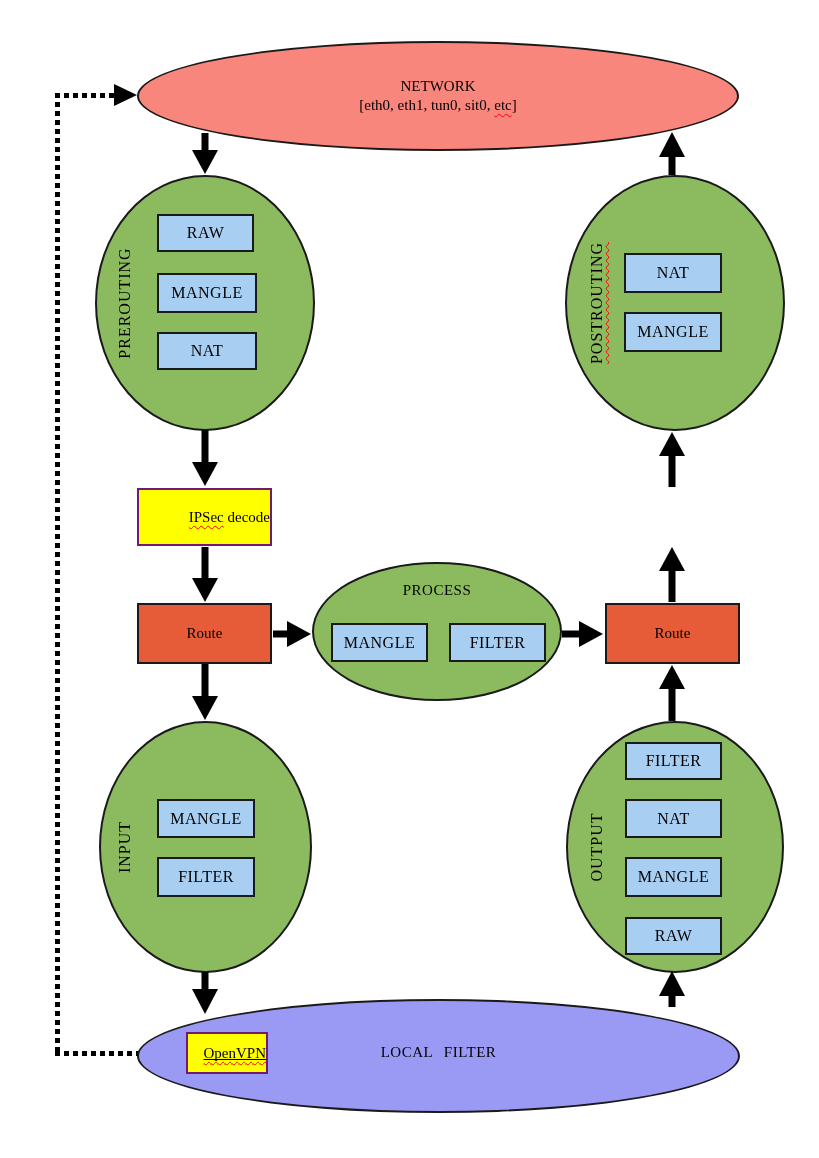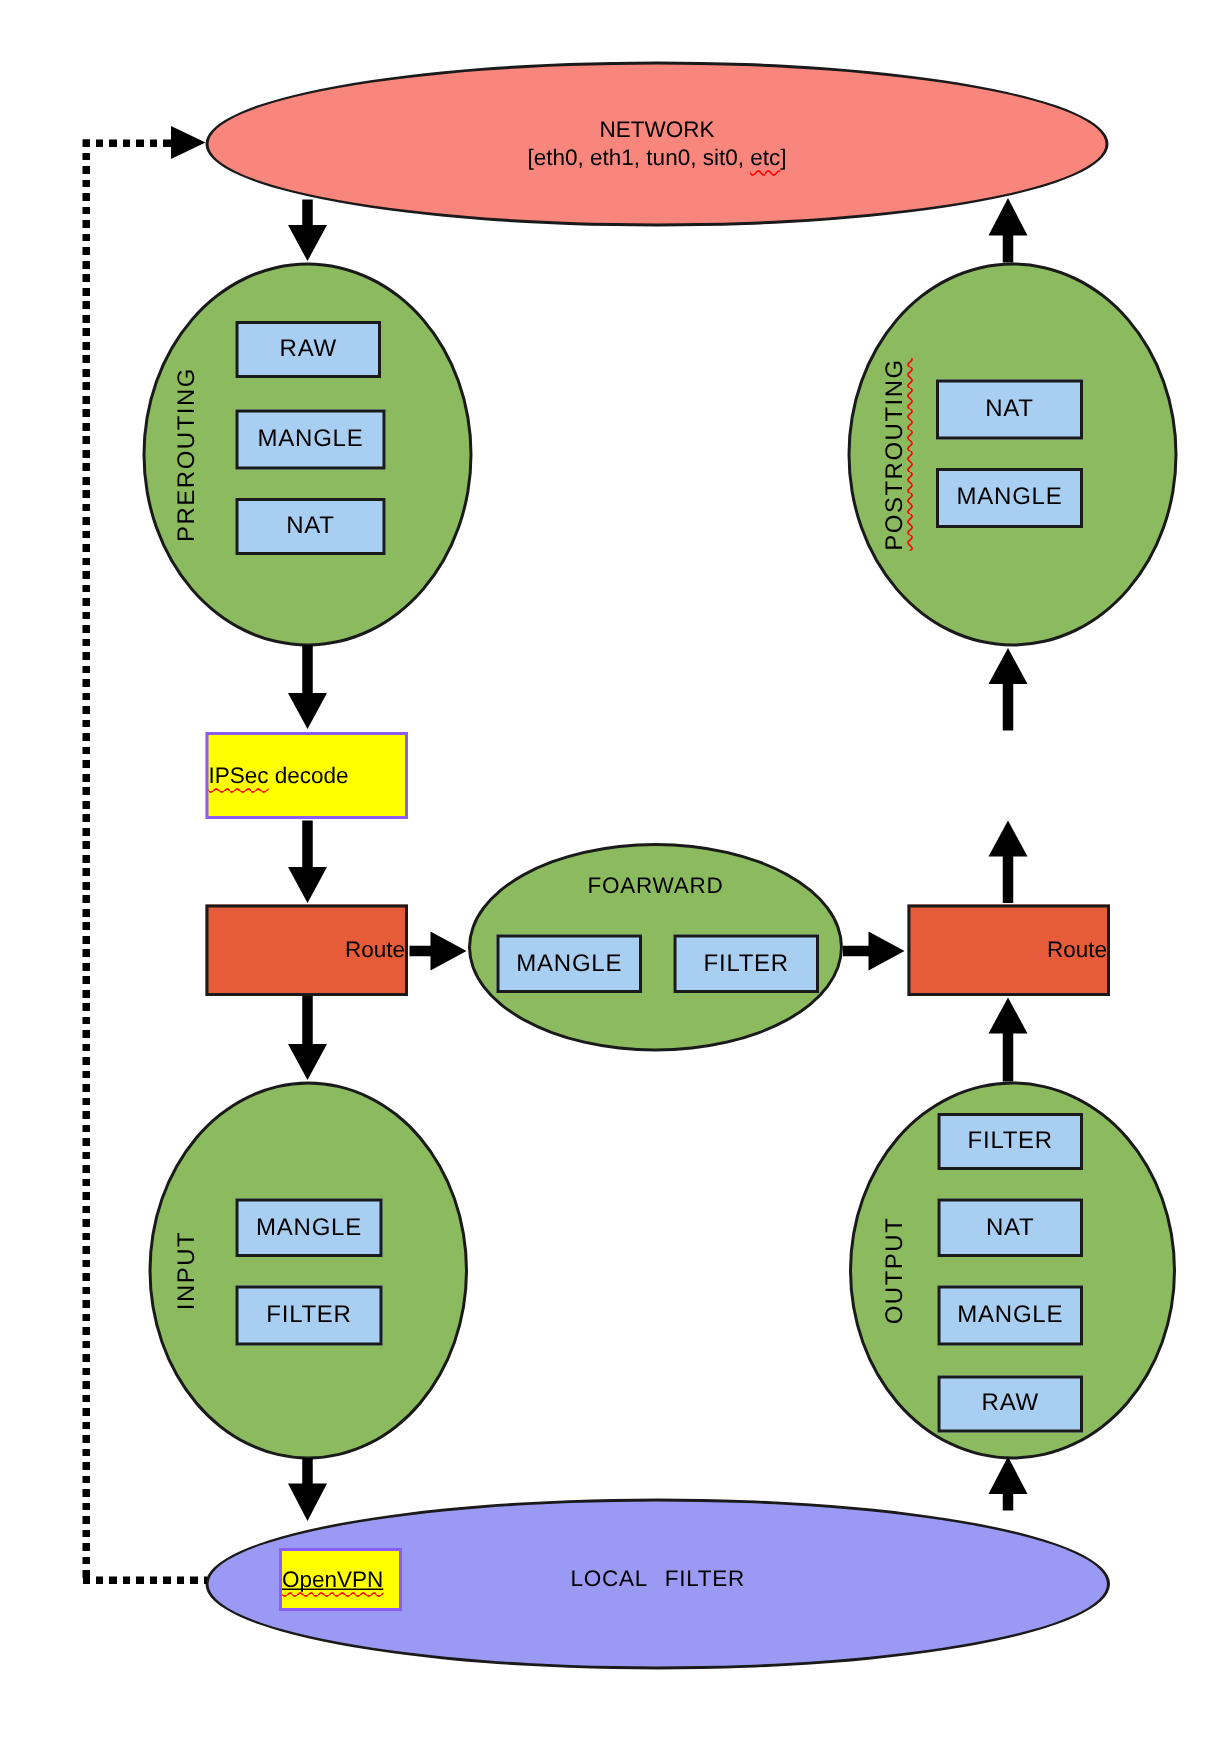--- a/index.html
+++ b/index.html
@@ -1,37 +1,37 @@
 <!DOCTYPE html>
 <html><head>
 <meta charset="utf-8">
 <style>
   html,body{margin:0;padding:0;background:#fff;}
   #canvas{
     position:relative;width:819px;height:1158px;background:#ffffff;overflow:hidden;
-    font-family:Liberation Sans, sans-serif;color:#000;
+    font-family:Liberation Serif, serif;color:#000;
   }
   .ellipse{
     position:absolute;border:2px solid #1a1a1a;border-radius:50%;box-sizing:border-box;
   }
   .fill-network{background:#f9867c;}
   .fill-chain{background:#8cbb5f;}
   .fill-local{background:#9a9af5;}
   .tablebox{
     position:absolute;background:#a8cef2;border:2px solid #1a1a1a;box-sizing:border-box;
     display:flex;align-items:center;justify-content:center;
     font-size:16px;letter-spacing:0.5px;
   }
   .routebox{
     position:absolute;background:#e65c38;border:2px solid #1a1a1a;box-sizing:border-box;
-    display:flex;align-items:center;justify-content:flex-end;font-size:15px;
+    display:flex;align-items:center;justify-content:center;font-size:15px;
   }
   .yellowbox{
-    position:absolute;background:#ffff00;border:2px solid #8b5cf6;box-sizing:border-box;
-    display:flex;align-items:center;justify-content:flex-start;font-size:15px;
+    position:absolute;background:#ffff00;border:2px solid #701a75;box-sizing:border-box;
+    display:flex;align-items:center;justify-content:flex-end;font-size:15px;
   }
   .vlabel{
     position:absolute;transform:translate(-50%,-50%) rotate(-90deg);
     white-space:nowrap;font-size:16px;letter-spacing:1px;
   }
   .netlabel{
     position:absolute;display:flex;flex-direction:column;align-items:center;justify-content:center;
     text-align:center;font-size:15px;line-height:19px;
   }
   .wavy{
@@ -85,21 +85,21 @@
   <div class="routebox" style="left:137px;top:603px;width:135px;height:61px;">
     <span>Route</span>
   </div>
 
   <div class="routebox" style="left:605px;top:603px;width:135px;height:61px;">
     <span>Route</span>
   </div>
 
   <div>
     <div class="ellipse fill-chain" style="left:312px;top:562px;width:250px;height:139px;"></div>
-    <div class="fwd-title" style="left:312px;top:582px;width:250px;">FOARWARD</div>
+    <div class="fwd-title" style="left:312px;top:582px;width:250px;">PROCESS</div>
     <div class="tablebox" style="left:331px;top:623px;width:97px;height:39px;">MANGLE</div>
     <div class="tablebox" style="left:449px;top:623px;width:97px;height:39px;">FILTER</div>
   </div>
 
   <div>
     <div class="ellipse fill-chain" style="left:99px;top:721px;width:213px;height:252px;"></div>
     <div class="vlabel" style="left:125px;top:847px;">INPUT</div>
     <div class="tablebox" style="left:157px;top:799px;width:98px;height:39px;">MANGLE</div>
     <div class="tablebox" style="left:157px;top:857px;width:98px;height:40px;">FILTER</div>
   </div>

